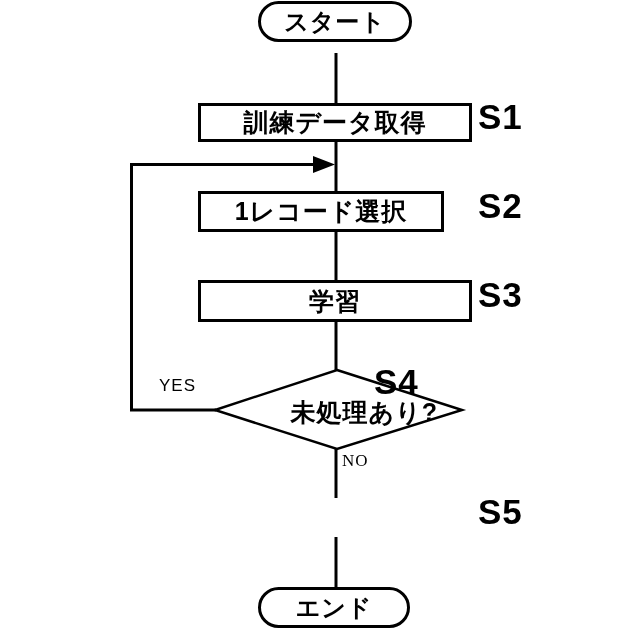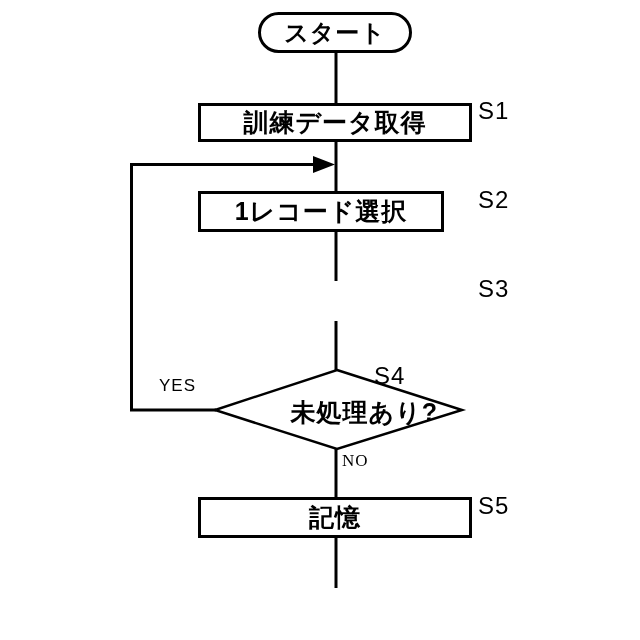--- a/index.html
+++ b/index.html
@@ -30,22 +30,22 @@
     white-space: nowrap;
   }
   .terminal {
     border-radius: 22px;
     border-width: 3px;
     font-size: 24px;
   }
   .process { }
   .step-label {
     position: absolute;
-    font-size: 24px;
-    font-weight: normal;
+    font-size: 35px;
+    font-weight: bold;
     letter-spacing: 1px;
     white-space: nowrap;
   }
   .branch-label {
     position: absolute;
     font-size: 17px;
     font-weight: normal;
     letter-spacing: 1px;
     white-space: nowrap;
   }
@@ -54,21 +54,21 @@
     left: 238px;
     top: 396px;
     width: 200px;
     text-align: right;
     font-size: 25px;
     font-weight: bold;
     letter-spacing: 1px;
     white-space: nowrap;
   }
   
-  #t-start { left: 258px; top: 12px;  width: 154px; height: 41px; }
+  #t-start { left: 258px; top: 1px;  width: 154px; height: 41px; }
   #b-s1    { left: 198px; top: 103px; width: 274px; height: 39px; }
   #b-s2    { left: 198px; top: 191px; width: 246px; height: 41px; }
   #b-s3    { left: 198px; top: 280px; width: 274px; height: 42px; }
   #b-s5    { left: 198px; top: 497px; width: 274px; height: 41px; }
   #t-end   { left: 258px; top: 587px; width: 152px; height: 41px; }
   #lbl-s1  { left: 478px; top: 97px;  }
   #lbl-s2  { left: 478px; top: 186px; }
   #lbl-s3  { left: 478px; top: 275px; }
   #lbl-s4  { left: 374px; top: 362px; }
   #lbl-s5  { left: 478px; top: 492px; }
@@ -108,27 +108,30 @@
   <div id="b-s1" class="node process">
     <span>訓練データ取得</span>
   </div>
   <div id="lbl-s1" class="step-label">S1</div>
 
   <div id="b-s2" class="node process">
     <span>1レコード選択</span>
   </div>
   <div id="lbl-s2" class="step-label">S2</div>
 
+  <div id="b-s3" class="node process">
+    <span>学習</span>
+  </div>
   <div id="lbl-s3" class="step-label">S3</div>
 
   <div class="diamond-label">未処理あり?</div>
   <div id="lbl-s4" class="step-label">S4</div>
 
   <div id="lbl-yes" class="branch-label">YES</div>
   <div id="lbl-no" class="branch-label">NO</div>
 
-  <div id="b-s5" class="node process">
-    <span>記憶</span>
-  </div>
   <div id="lbl-s5" class="step-label">S5</div>
 
+  <div id="t-end" class="node terminal">
+    <span>エンド</span>
+  </div>
 
 </div>
 
 </body></html>

